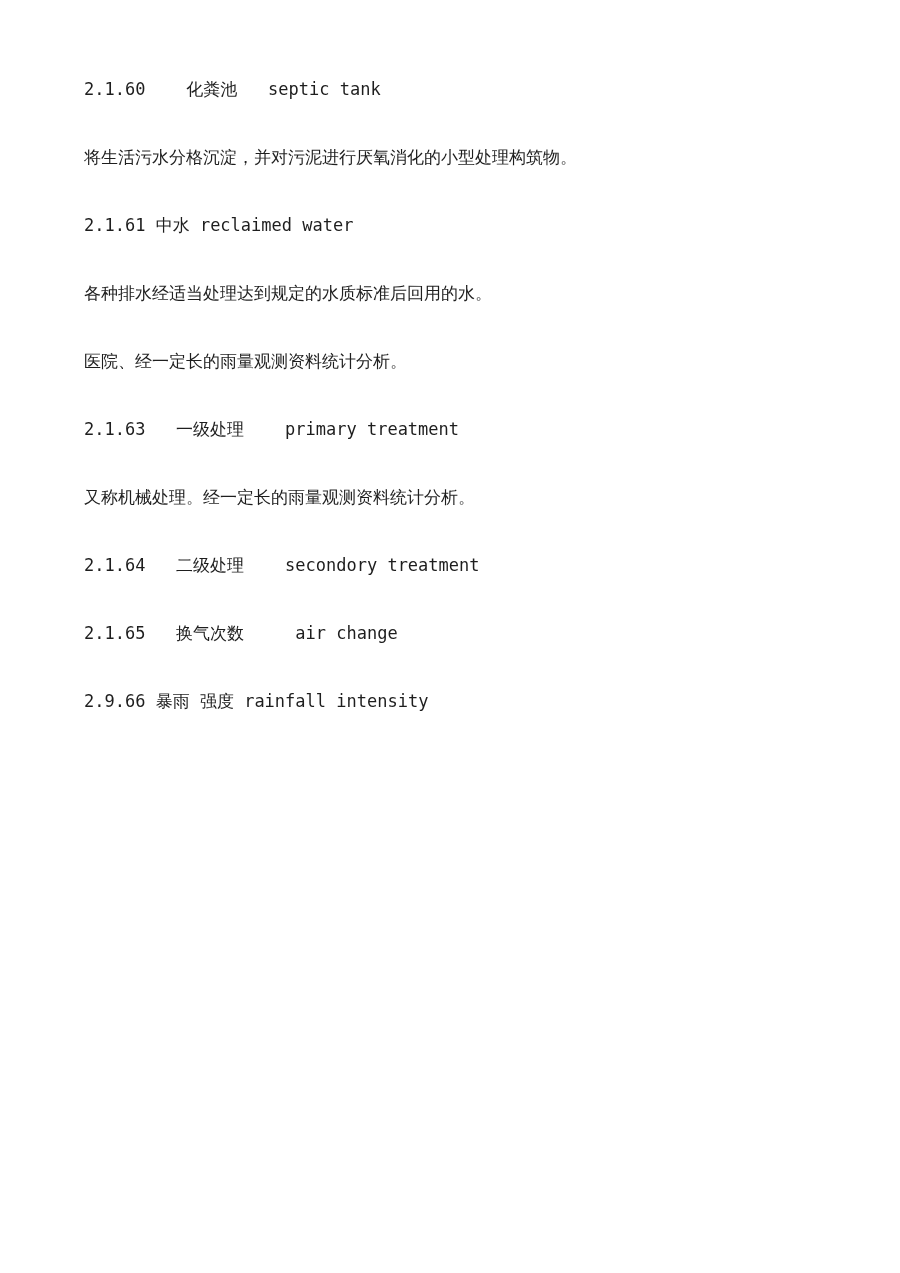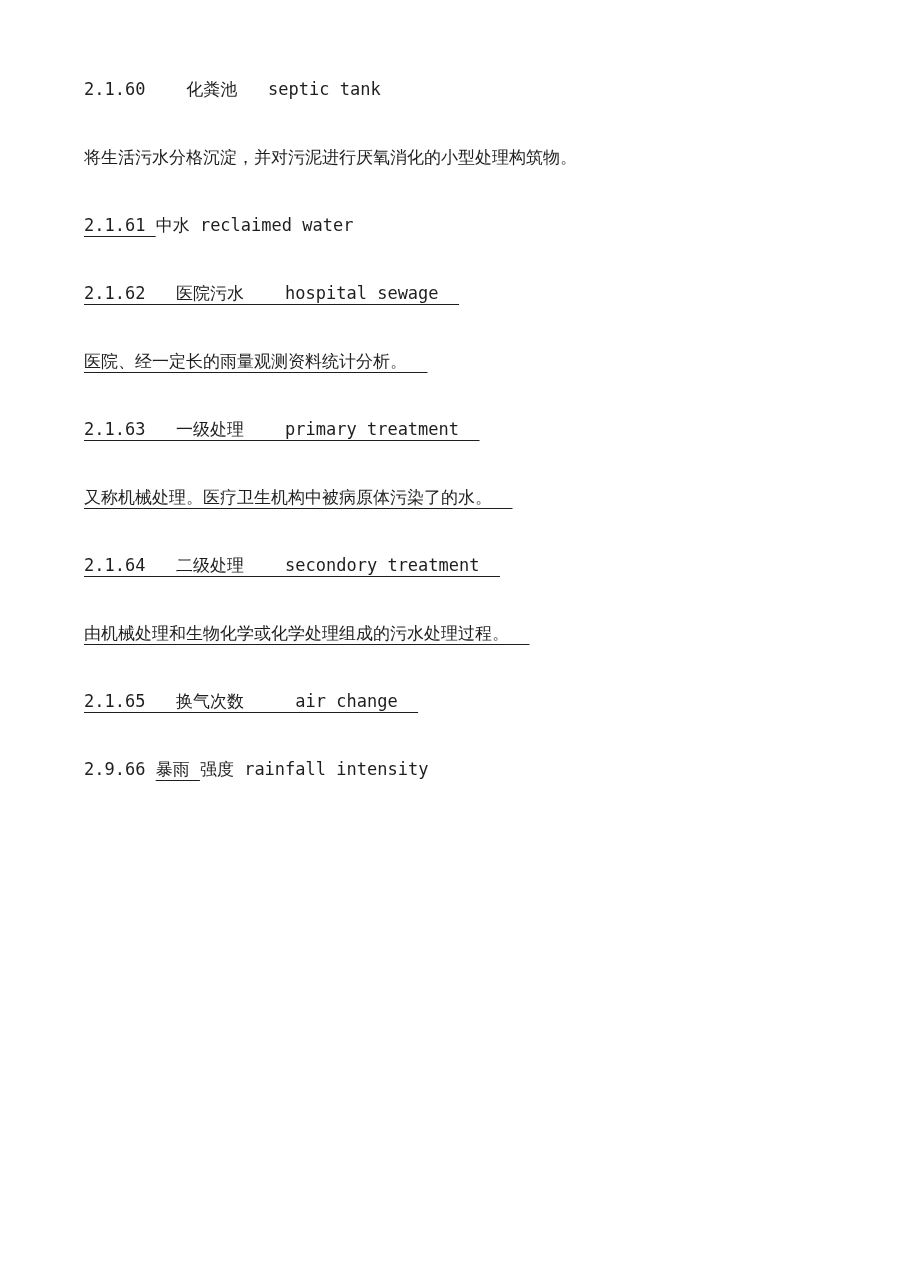--- a/index.html
+++ b/index.html
@@ -28,54 +28,52 @@
     margin: 0 0 21px 0;
     font-size: 17px;
     line-height: 47px;
     white-space: pre-wrap;
     word-break: break-all;
   }
   .seg {
     white-space: pre-wrap;
   }
   .u {
-    text-decoration: underline;
     text-decoration-thickness: 1.2px;
     text-underline-offset: 5px;
     margin-top: 32px;
   }
 </style>
 </head>
 <body>
 
 <div class="page">
   <div class="doc">
 
     <div>
       <p class="line"><span class="seg">2.1.60    化粪池   septic tank</span></p>
       <p class="line"><span class="seg">将生活污水分格沉淀，并对污泥进行厌氧消化的小型处理构筑物。</span></p>
     </div>
 
     <div>
       <p class="line"><span class="seg u">2.1.61 </span><span class="seg">中水 reclaimed water</span></p>
+      <p class="line"><span class="seg">各种排水经适当处理达到规定的水质标准后回用的水。</span></p>
     </div>
 
     <div>
-      <p class="line"><span class="seg u">2.1.62   医院污水    hospital sewage  </span></p>
       <p class="line"><span class="seg u">医院、经一定长的雨量观测资料统计分析。  </span></p>
     </div>
 
     <div>
       <p class="line"><span class="seg u">2.1.63   一级处理    primary treatment  </span></p>
-      <p class="line"><span class="seg u">又称机械处理。医疗卫生机构中被病原体污染了的水。  </span></p>
+      <p class="line"><span class="seg u">又称机械处理。经一定长的雨量观测资料统计分析。  </span></p>
     </div>
 
     <div>
       <p class="line"><span class="seg u">2.1.64   二级处理    secondory treatment  </span></p>
-      <p class="line"><span class="seg u">由机械处理和生物化学或化学处理组成的污水处理过程。  </span></p>
     </div>
 
     <div>
       <p class="line"><span class="seg u">2.1.65   换气次数     air change  </span></p>
     </div>
 
     <div>
       <p class="line"><span class="seg">2.9.66 </span><span class="seg u">暴雨 </span><span class="seg">强度 rainfall intensity</span></p>
     </div>
 

